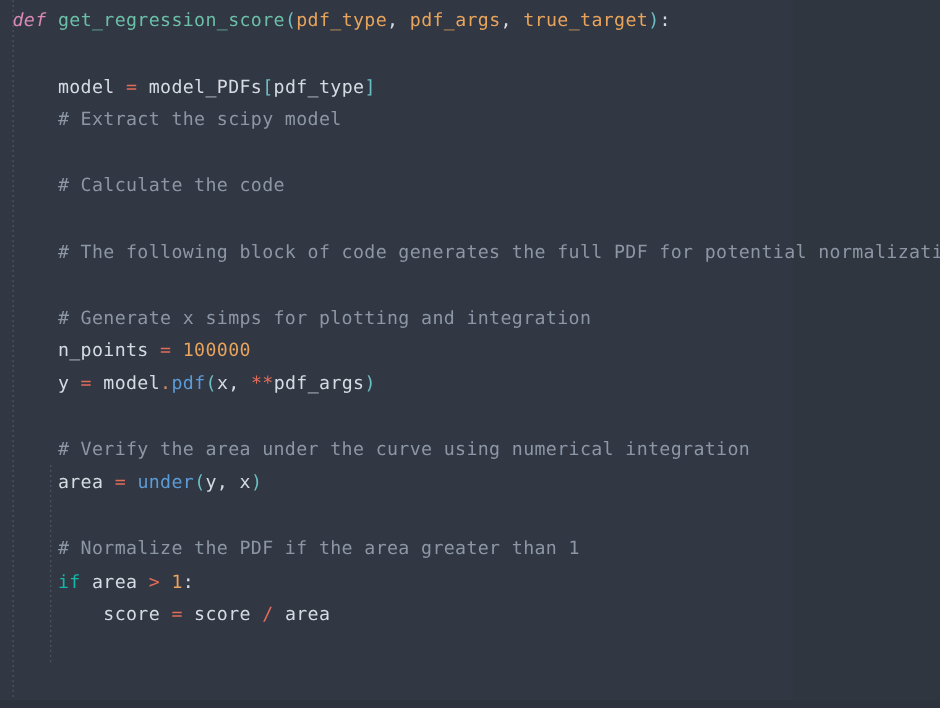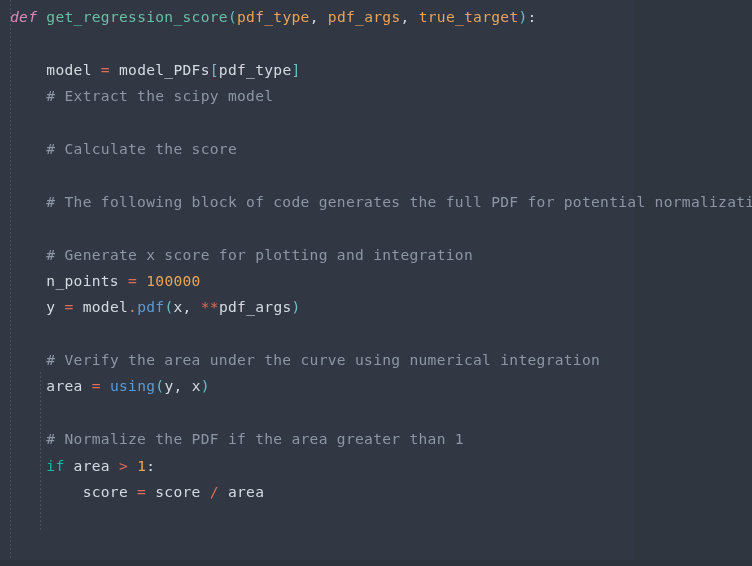--- a/index.html
+++ b/index.html
@@ -85,30 +85,30 @@
 
   <div class="indent-guide g1"></div>
   <div class="indent-guide g2" style="top:372px;height:158px;"></div>
 
   <div id="code-lines">
       <div class="code-line"><span class="t-kw-def">def</span><span class="t-plain"> </span><span class="t-fnname">get_regression_score</span><span class="t-punct">(</span><span class="t-param">pdf_type</span><span class="t-plain">, </span><span class="t-param">pdf_args</span><span class="t-plain">, </span><span class="t-param">true_target</span><span class="t-punct">)</span><span class="t-plain">:</span></div>
       <div class="code-line">&nbsp;</div>
       <div class="code-line"><span class="t-plain">    model </span><span class="t-op">=</span><span class="t-plain"> model_PDFs</span><span class="t-punct">[</span><span class="t-plain">pdf_type</span><span class="t-punct">]</span></div>
       <div class="code-line"><span class="t-plain">    </span><span class="t-comment"># Extract the scipy model</span></div>
       <div class="code-line">&nbsp;</div>
-      <div class="code-line"><span class="t-plain">    </span><span class="t-comment"># Calculate the score</span></div>
+      <div class="code-line"><span class="t-plain">    </span><span class="t-comment"># Calculate the code</span></div>
       <div class="code-line">&nbsp;</div>
       <div class="code-line"><span class="t-plain">    </span><span class="t-comment"># The following block of code generates the full PDF for potential normalization</span></div>
       <div class="code-line">&nbsp;</div>
-      <div class="code-line"><span class="t-plain">    </span><span class="t-comment"># Generate x score for plotting and integration</span></div>
+      <div class="code-line"><span class="t-plain">    </span><span class="t-comment"># Generate x simps for plotting and integration</span></div>
       <div class="code-line"><span class="t-plain">    n_points </span><span class="t-op">=</span><span class="t-plain"> </span><span class="t-num">100000</span></div>
       <div class="code-line"><span class="t-plain">    y </span><span class="t-op">=</span><span class="t-plain"> model</span><span class="t-dot">.</span><span class="t-method">pdf</span><span class="t-punct">(</span><span class="t-plain">x, </span><span class="t-op">**</span><span class="t-plain">pdf_args</span><span class="t-punct">)</span></div>
       <div class="code-line">&nbsp;</div>
       <div class="code-line"><span class="t-plain">    </span><span class="t-comment"># Verify the area under the curve using numerical integration</span></div>
-      <div class="code-line"><span class="t-plain">    area </span><span class="t-op">=</span><span class="t-plain"> </span><span class="t-method">using</span><span class="t-punct">(</span><span class="t-plain">y, x</span><span class="t-punct">)</span></div>
+      <div class="code-line"><span class="t-plain">    area </span><span class="t-op">=</span><span class="t-plain"> </span><span class="t-method">under</span><span class="t-punct">(</span><span class="t-plain">y, x</span><span class="t-punct">)</span></div>
       <div class="code-line">&nbsp;</div>
       <div class="code-line"><span class="t-plain">    </span><span class="t-comment"># Normalize the PDF if the area greater than 1</span></div>
       <div class="code-line"><span class="t-plain">    </span><span class="t-kw">if</span><span class="t-plain"> area </span><span class="t-op">&gt;</span><span class="t-plain"> </span><span class="t-num">1</span><span class="t-plain">:</span></div>
       <div class="code-line"><span class="t-plain">        score </span><span class="t-op">=</span><span class="t-plain"> score </span><span class="t-op">/</span><span class="t-plain"> area</span></div>
       <div class="code-line">&nbsp;</div>
     </div>
 
   <div id="bottom-strip"></div>
 </div>
 

